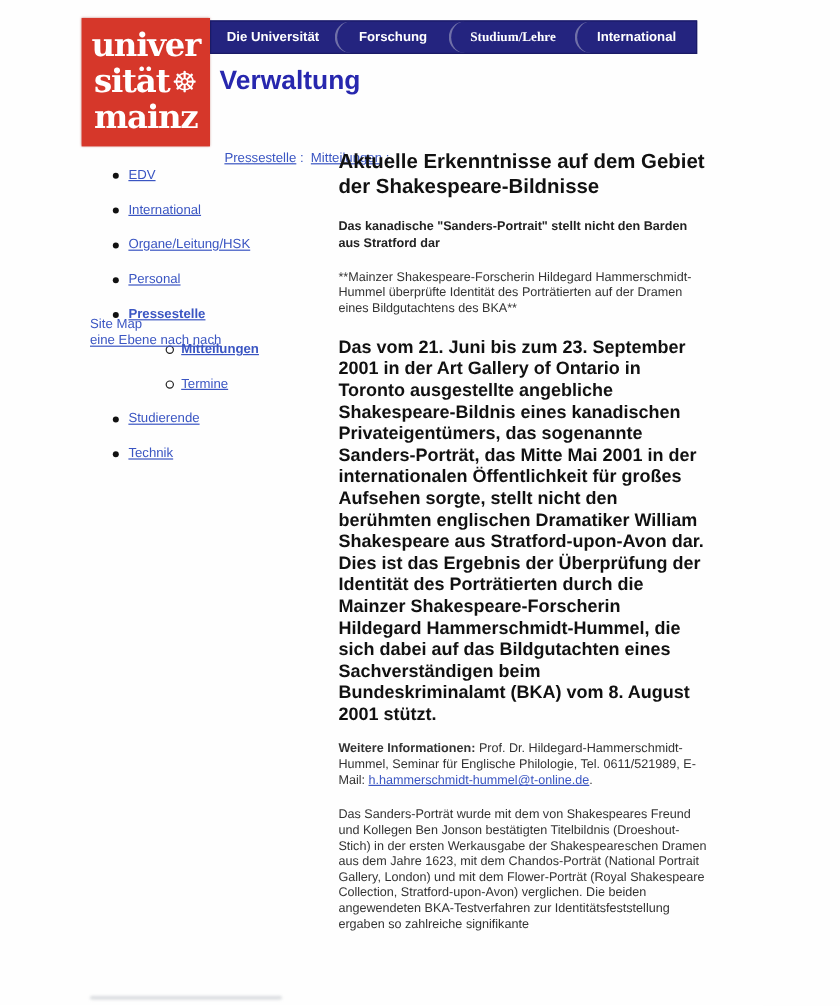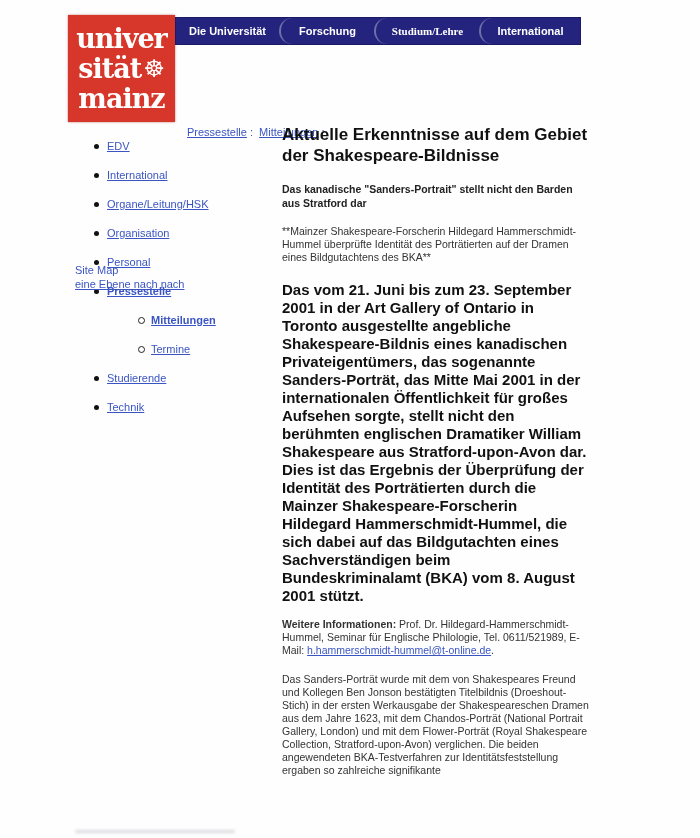--- a/index.html
+++ b/index.html
@@ -85,42 +85,39 @@
         <span>Forschung</span>
       </div>
     <div class="tab">
         <span>Studium/Lehre</span>
       </div>
     <div class="tab">
         <span>International</span>
       </div>
   </div>
 
+  <div class="section-title">Verwaltung</div>
 
   <div class="breadcrumb">
     <a>Pressestelle</a><span class="sep">:</span>
     <a>Mitteilungen</a><span class="sep">:</span>
   </div>
 
   <div class="sidebar">
     <div class="side-item">
         <span class="bullet"></span>
         <a>EDV</a>
       </div>
     <div class="side-item">
         <span class="bullet"></span>
         <a>International</a>
       </div>
     <div class="side-item">
         <span class="bullet"></span>
         <a>Organe/Leitung/HSK</a>
-      </div>
-    <div class="side-item">
-        <span class="bullet"></span>
-        <a>Organisation</a>
       </div>
     <div class="side-item">
         <span class="bullet"></span>
         <a>Personal</a>
       </div>
     <div class="side-item bold">
         <span class="bullet"></span>
         <a>Pressestelle</a>
       </div>
     <div class="side-item sub bold">

